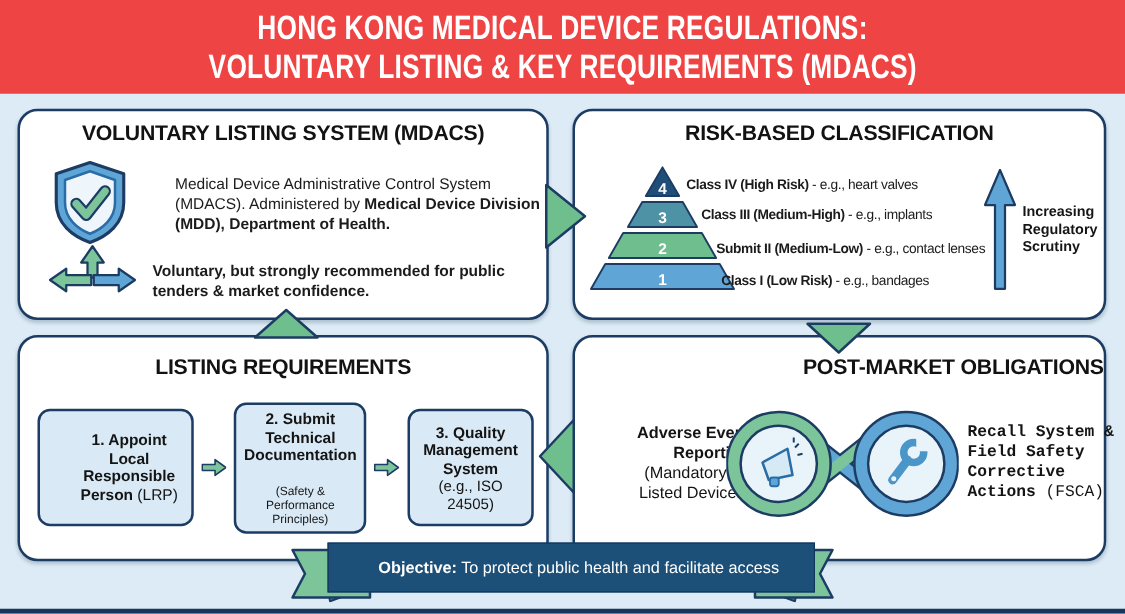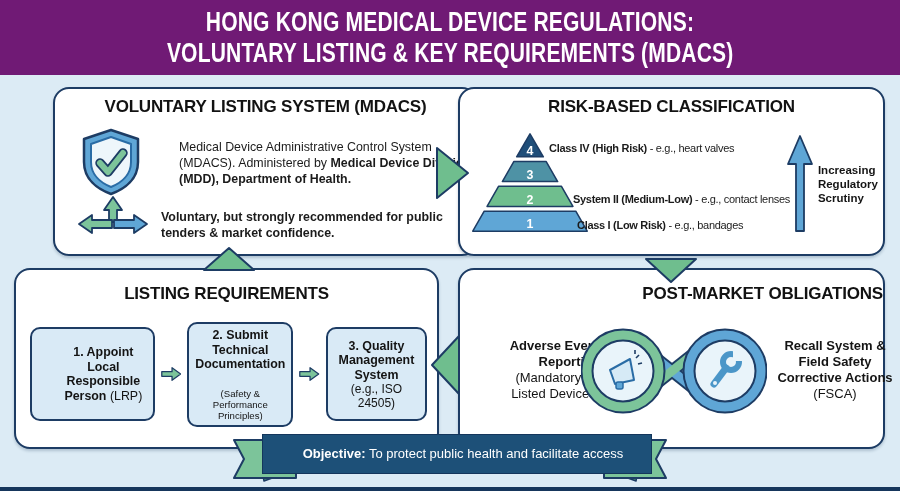--- a/index.html
+++ b/index.html
@@ -1,28 +1,28 @@
 <!DOCTYPE html>
 <html><head>
 <meta charset="utf-8">
 <style>
   html,body{margin:0;padding:0;}
   body{font-family:"Liberation Sans",sans-serif;background:#b9d4e6;}
   .stage{position:relative;width:900px;height:491px;background:#dcebf5;overflow:hidden;}
 
   
-  .header{position:absolute;left:0;top:0;width:900px;height:75px;background:#701a75;
+  .header{position:absolute;left:0;top:0;width:900px;height:75px;background:#ef4444;
     display:flex;flex-direction:column;align-items:center;justify-content:center;gap:0;}
   .header .line{color:#fff;font-weight:bold;font-size:27px;line-height:31px;white-space:nowrap;
     transform:scaleX(.78);letter-spacing:.2px;}
 
   
   .panel{position:absolute;background:#fff;border:2.5px solid #1d3c64;border-radius:16px;
     box-shadow:0 2px 3px rgba(20,50,80,.22);}
-  .panel-tl{left:14px;top:87px;width:421px;height:165px;margin-left:39px;}
+  .panel-tl{left:14px;top:87px;width:421px;height:165px;}
   .panel-tr{left:458px;top:87px;width:423px;height:165px;}
   .panel-bl{left:14px;top:268px;width:421px;height:177px;}
   .panel-br{left:458px;top:268px;width:423px;height:177px;}
   .ptitle{position:absolute;left:0;right:0;top:8px;text-align:center;font-weight:bold;
     font-size:17px;letter-spacing:-.2px;color:#121212;}
 
   
   .tl-icon1{position:absolute;left:22px;top:38px;}
   .tl-icon2{position:absolute;left:22px;top:106px;}
   .tl-text1{position:absolute;left:124px;top:50px;width:312px;font-size:12.4px;line-height:16px;color:#1b1b1b;}
@@ -41,21 +41,21 @@
   .step-box{background:#d9eaf6;border:2px solid #1d3c64;border-radius:10px;min-height:82px;
     display:flex;flex-direction:column;align-items:center;justify-content:center;
     text-align:center;font-size:12.4px;line-height:14.5px;font-weight:bold;color:#141414;padding:4px 6px;}
   .step-1{width:110px;padding-left:28px;} .step-2{width:102px;} .step-3{width:108px;}
   .step-sub{font-weight:normal;font-size:9.6px;line-height:11px;margin-top:16px;}
   .step-sub3{font-weight:normal;font-size:12px;line-height:14px;}
   .lrp{font-weight:normal;}
 
   
   .adverse{position:absolute;left:22px;top:68px;width:118px;text-align:right;font-size:13px;line-height:16px;color:#141414;}
-  .recall{position:absolute;left:314px;top:68px;width:122px;text-align:center;font-size:13px;line-height:16px;color:#141414;}
+  .recall{position:absolute;left:314px;top:68px;width:122px;text-align:left;font-size:13px;line-height:16px;color:#141414;font-family:Liberation Mono, monospace;}
   .loop{position:absolute;left:121px;top:56px;}
 
   
   .flow{position:absolute;z-index:4;}
 
   
   .tail{position:absolute;z-index:5;}
   .band{position:absolute;left:262px;top:434px;width:376px;height:38px;background:#1d5078;
     border:1.5px solid #14365c;z-index:6;display:flex;flex-direction:column;align-items:center;justify-content:center;
     color:#fff;font-size:13px;line-height:16px;padding-left:12px;}
@@ -95,21 +95,22 @@
       <polygon points="65,3 79,27 51,27" stroke="#1d3c64" stroke-width="1.6" stroke-linejoin="round" fill="#1f4e79"></polygon>
       <polygon points="48,32 82,32 94,53 36,53" stroke="#1d3c64" stroke-width="1.6" stroke-linejoin="round" fill="#4e92a5"></polygon>
       <polygon points="32,58 98,58 110,79 20,79" stroke="#1d3c64" stroke-width="1.6" stroke-linejoin="round" fill="#6fbe8e"></polygon>
       <polygon points="17,84 113,84 125,105 5,105" stroke="#1d3c64" stroke-width="1.6" stroke-linejoin="round" fill="#5fa6d6"></polygon>
       <text x="65" y="25" text-anchor="middle" fill="#ffffff" font-size="13" font-weight="bold" font-family="Liberation Sans, sans-serif">4</text>
       <text x="65" y="50" text-anchor="middle" fill="#ffffff" font-size="13" font-weight="bold" font-family="Liberation Sans, sans-serif">3</text>
       <text x="65" y="76" text-anchor="middle" fill="#ffffff" font-size="13" font-weight="bold" font-family="Liberation Sans, sans-serif">2</text>
       <text x="65" y="102" text-anchor="middle" fill="#ffffff" font-size="13" font-weight="bold" font-family="Liberation Sans, sans-serif">1</text>
     </svg>
     <div class="tier-row" style="left:89px;top:53px;"><span class="b">Class IV (High Risk)</span><span class="ex"> - e.g., heart valves</span></div>
-    <div class="tier-row" style="left:113px;top:104px;"><span class="b">System II (Medium-Low)</span><span class="ex"> - e.g., contact lenses</span></div>
+    <div class="tier-row" style="left:101px;top:77px;"><span class="b">Class III (Medium-High)</span><span class="ex"> - e.g., implants</span></div>
+    <div class="tier-row" style="left:113px;top:104px;"><span class="b">Submit II (Medium-Low)</span><span class="ex"> - e.g., contact lenses</span></div>
     <div class="tier-row" style="left:117px;top:130px;"><span class="b">Class I (Low Risk)</span><span class="ex"> - e.g., bandages</span></div>
     <div class="scrutiny">
       <svg width="26" height="98" viewBox="0 0 26 98">
         <polygon points="13,1 25,29 17,29 17,96 9,96 9,29 1,29" fill="#5fa6d6" stroke="#1d3c64" stroke-width="1.8" stroke-linejoin="round"></polygon>
       </svg>
       <div class="scrutiny-label">
         <div>Increasing</div>
         <div>Regulatory</div>
         <div>Scrutiny</div>
       </div>

